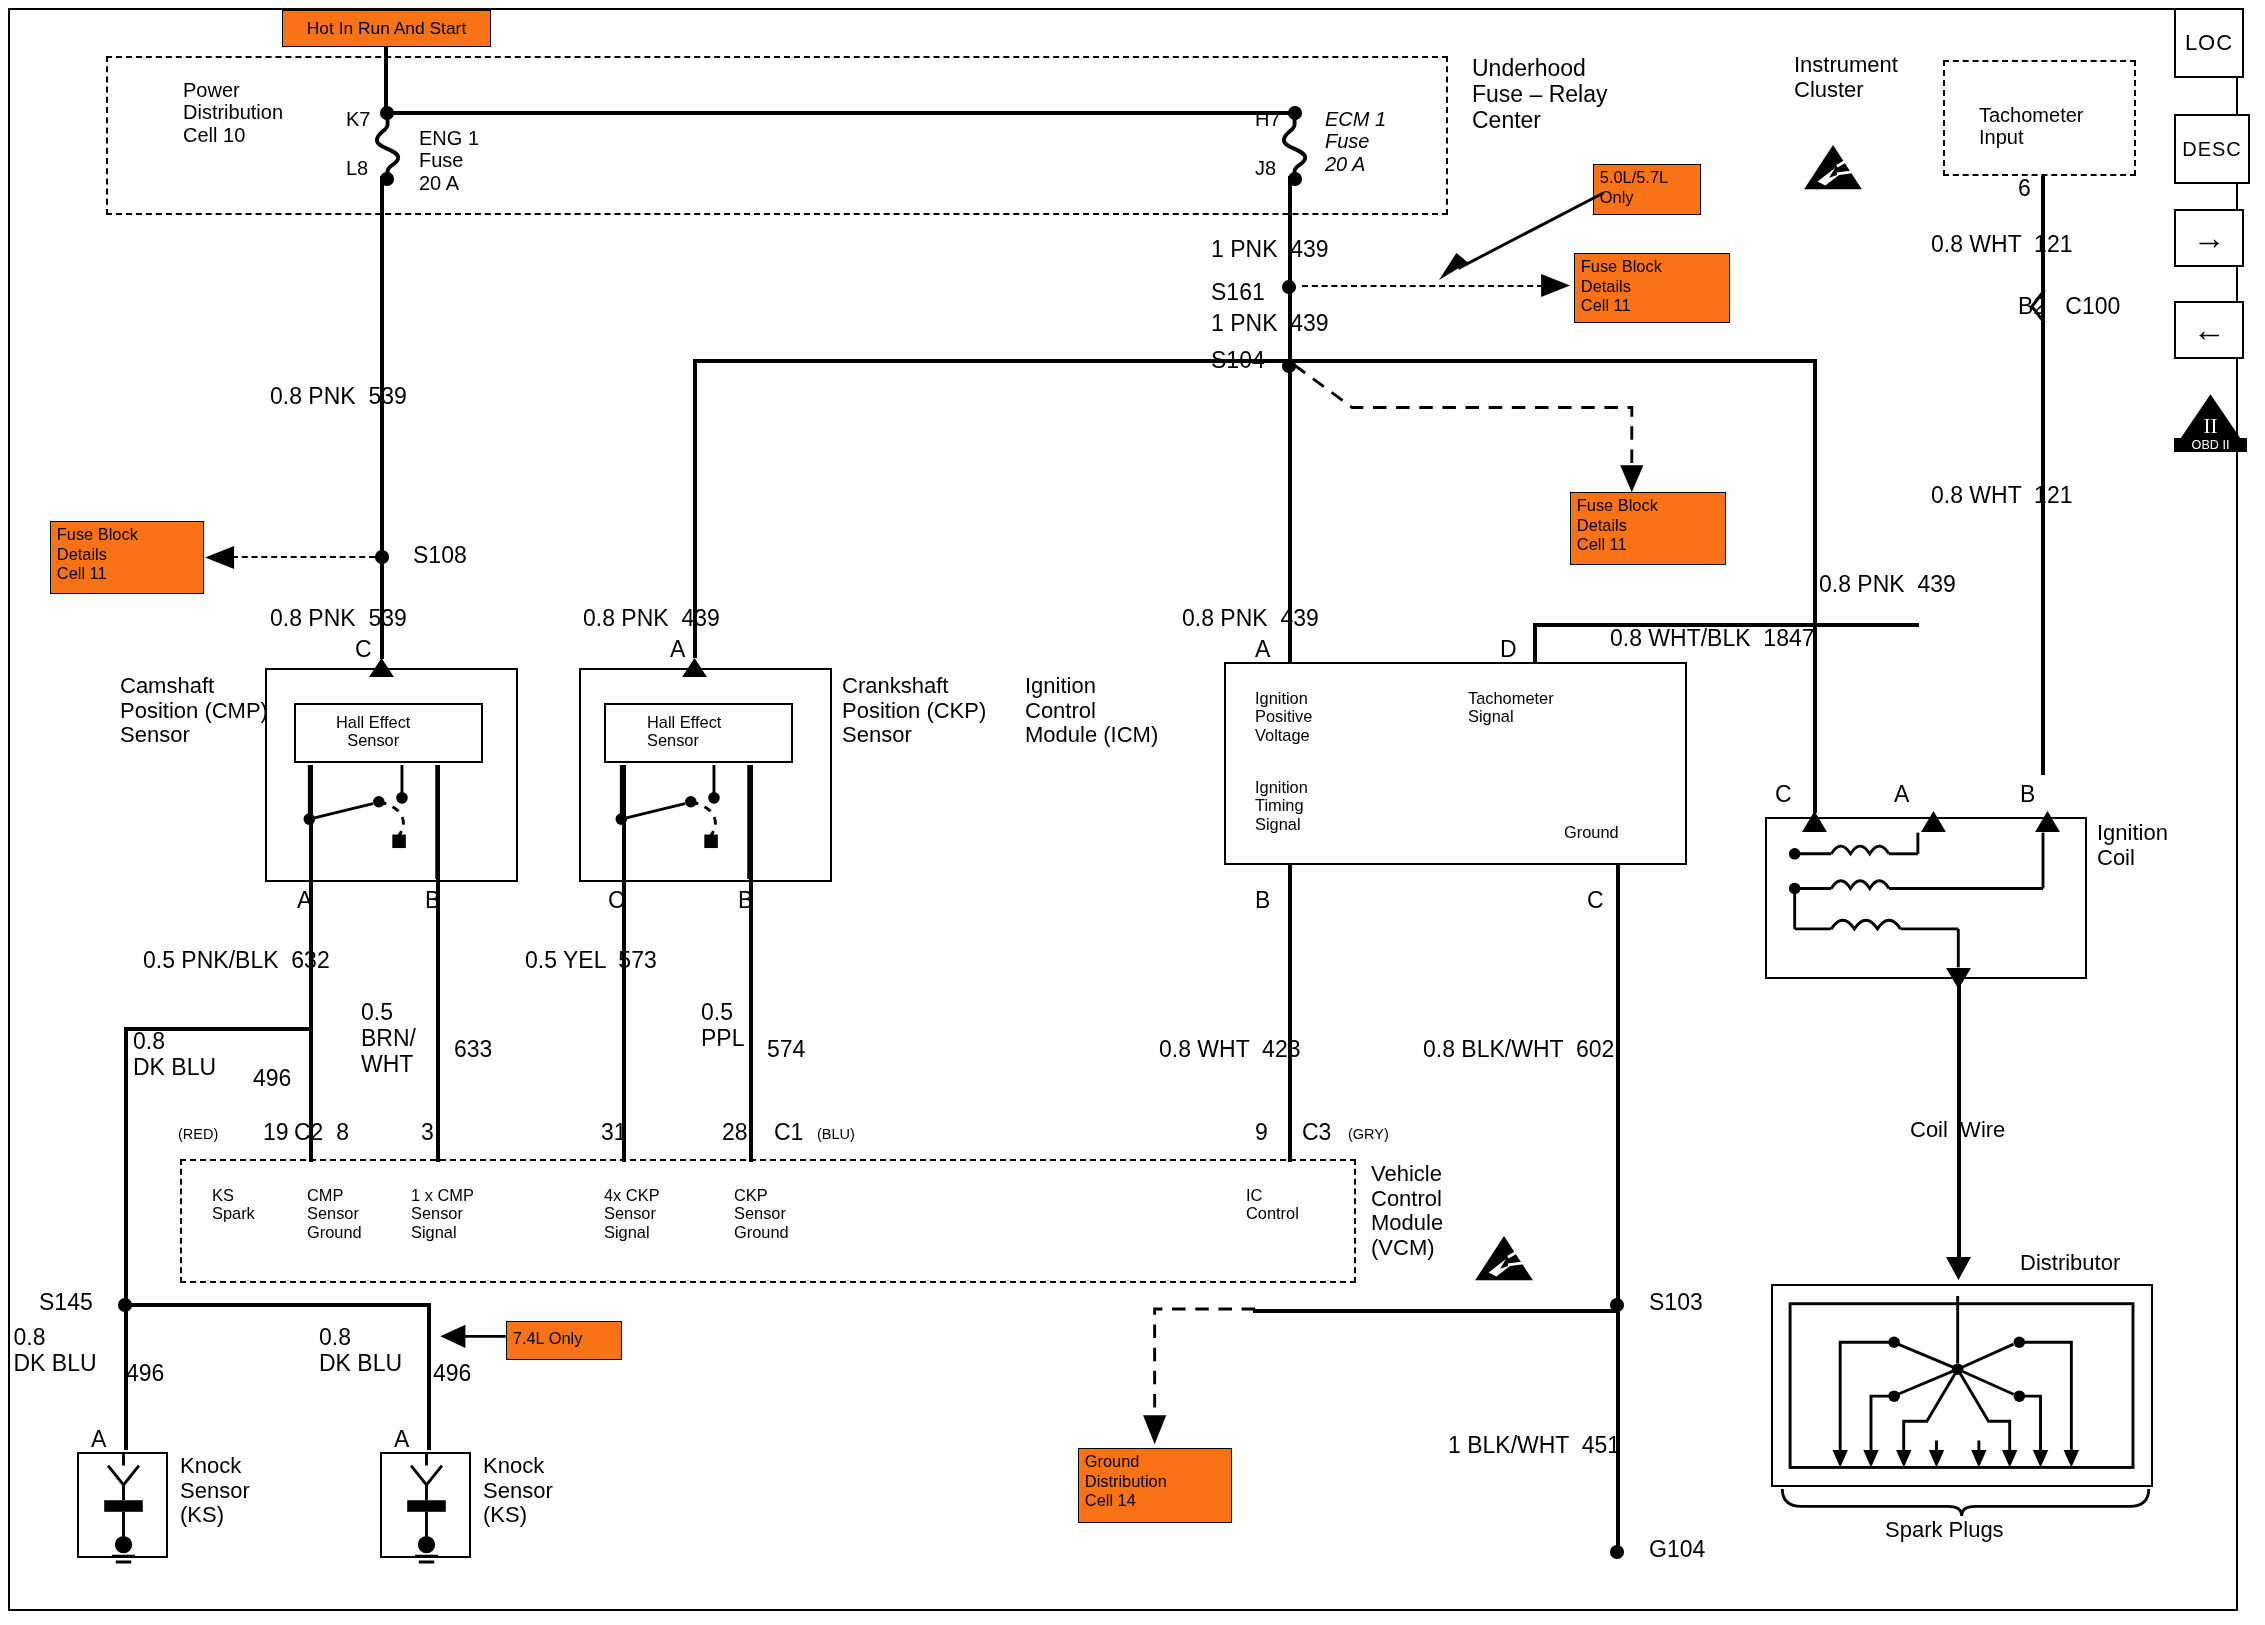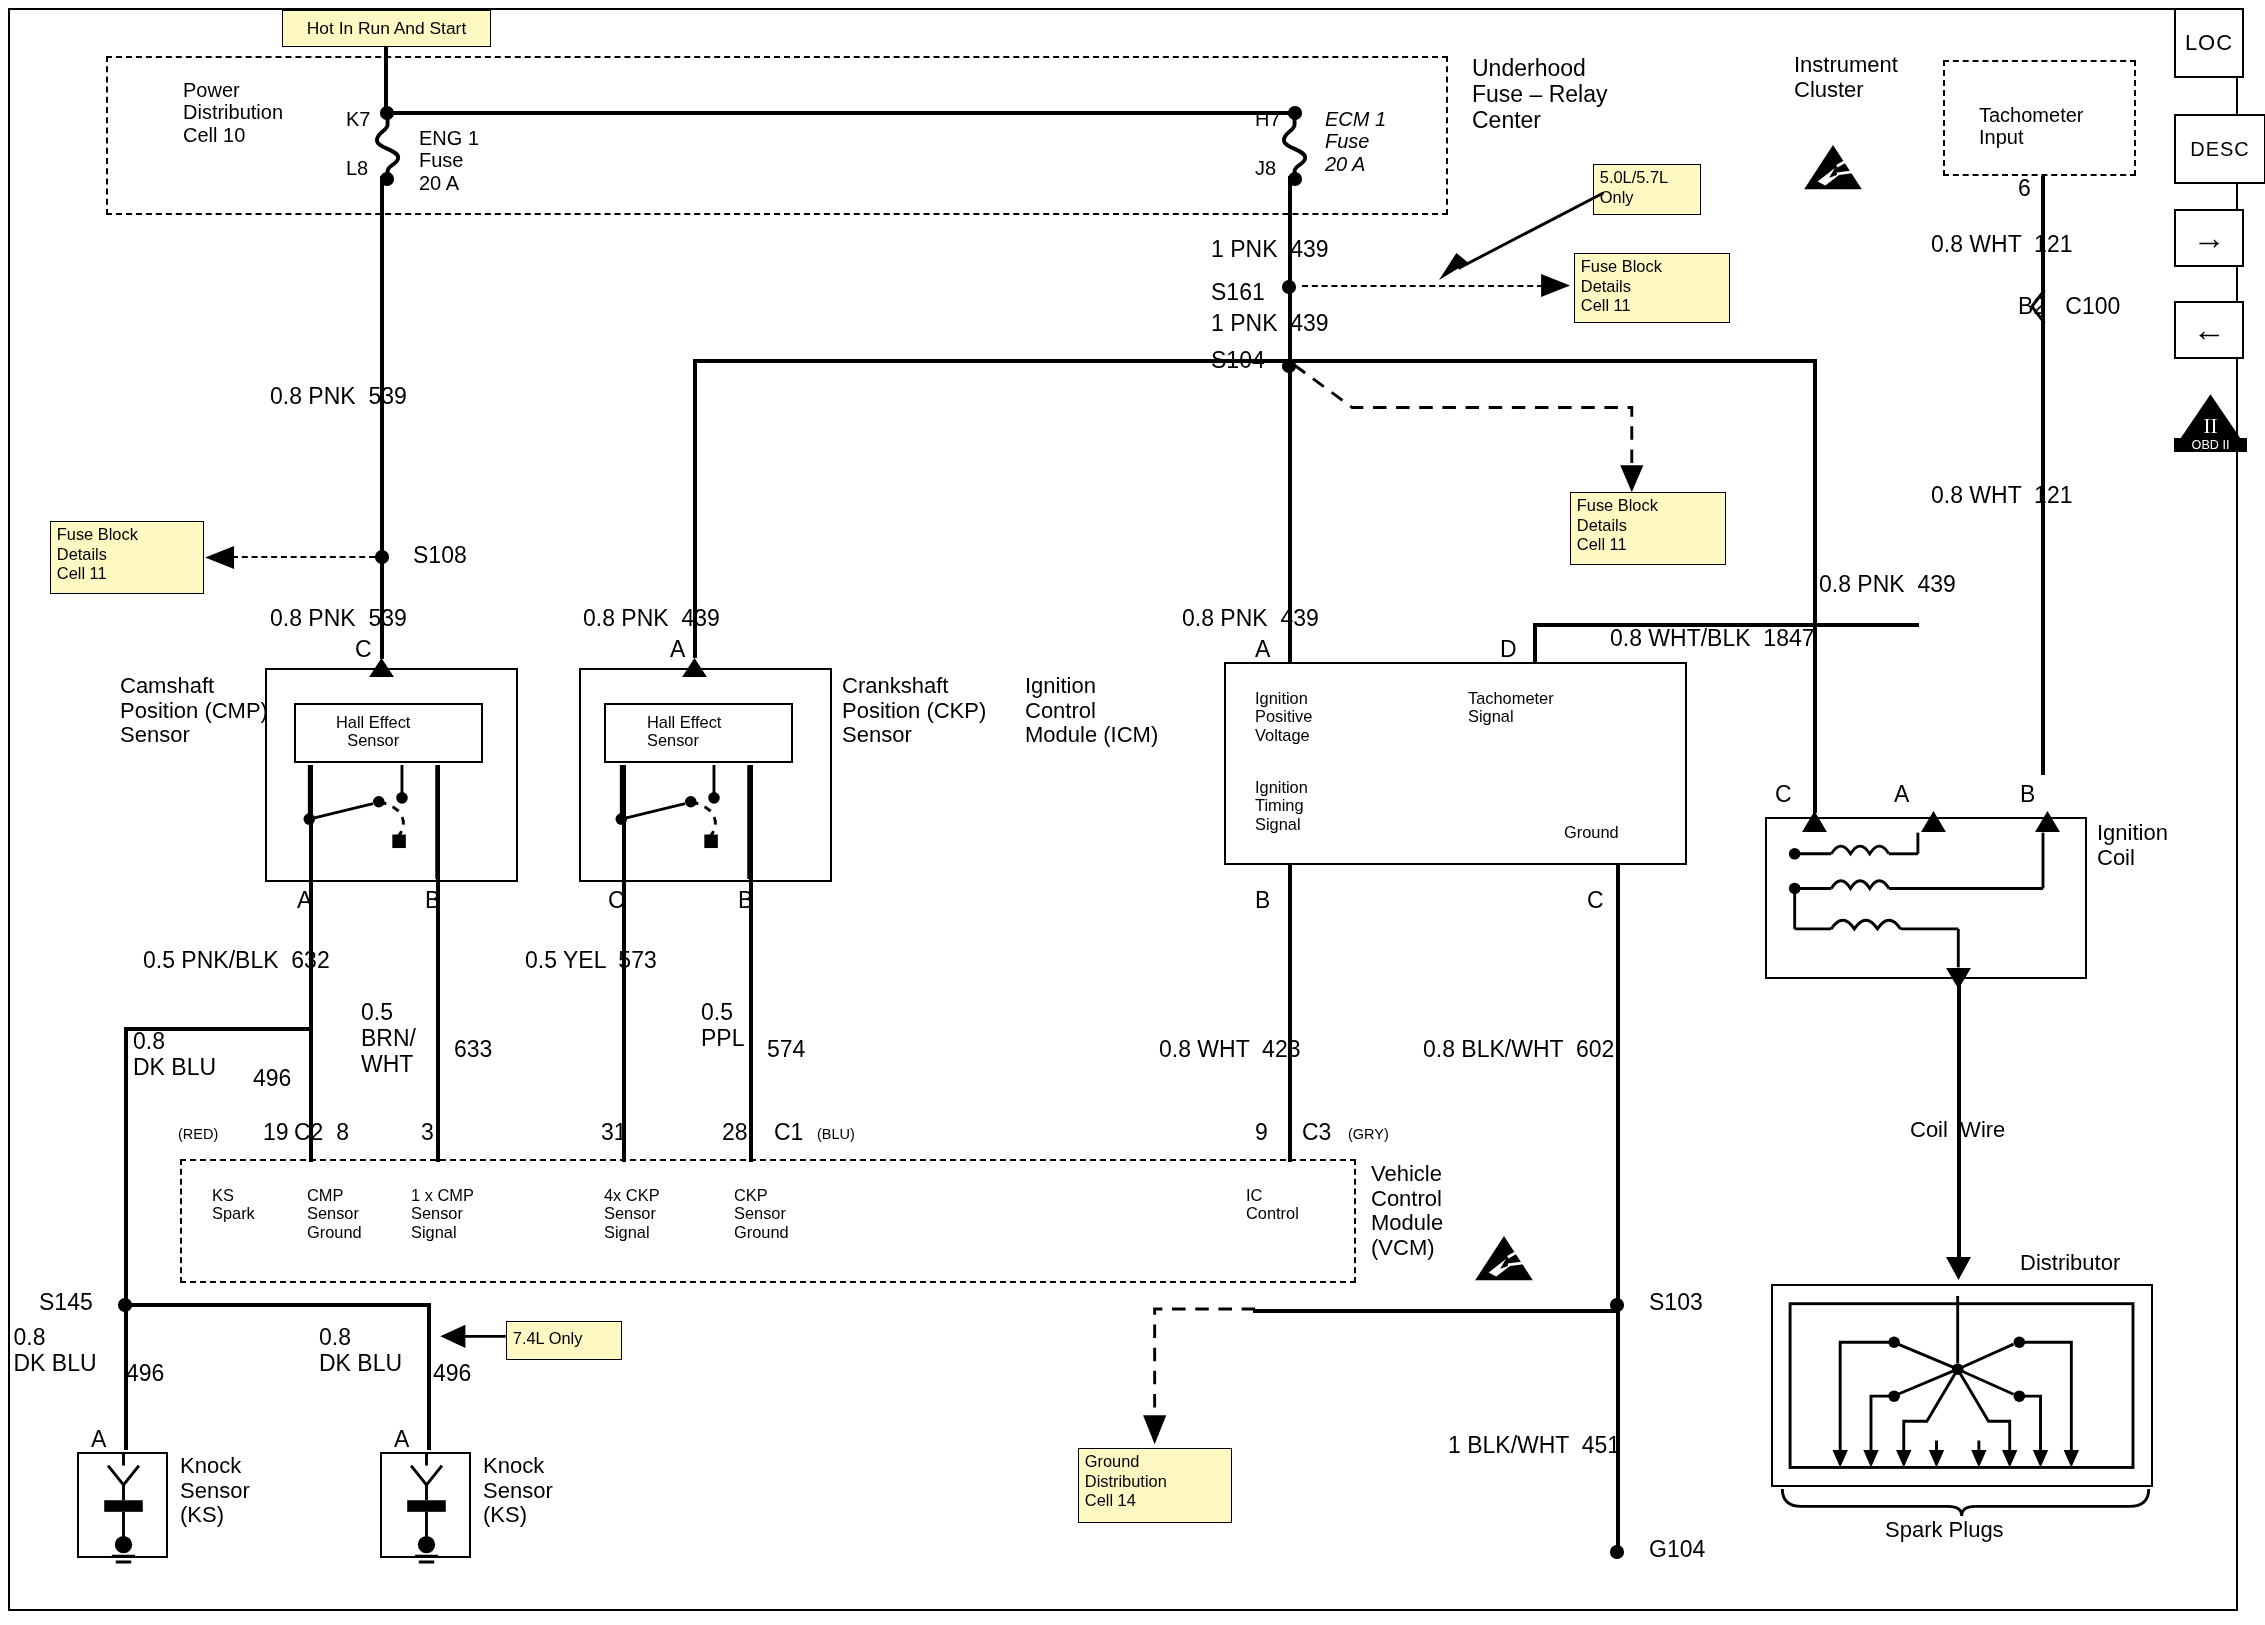--- a/index.html
+++ b/index.html
@@ -10,21 +10,21 @@
   .lbl.sm{font-size:16.4px;}
   .lbl.xs{font-size:14.5px;}
   .lbl.md{font-size:23px;}
   .lbl.big{font-size:22px;}
   .ln{position:absolute;background:#000;}
   .h2{height:3.9px;}
   .v2{width:3.9px;}
   .box{position:absolute;border:2.9px solid #000;box-sizing:border-box;background:#fff;}
   .dbox{position:absolute;border:2.9px dashed #000;box-sizing:border-box;}
   .dot{position:absolute;width:13.5px;height:13.5px;border-radius:50%;background:#000;}
-  .tbox{position:absolute;border:1.9px solid #000;box-sizing:border-box;background:#fef9c3;font-size:16.4px;line-height:1.2;padding:2.9px 5.8px;white-space:pre;}
+  .tbox{position:absolute;border:1.9px solid #000;box-sizing:border-box;background:#f97316;font-size:16.4px;line-height:1.2;padding:2.9px 5.8px;white-space:pre;}
   .kbx{position:absolute;border:2.9px solid #000;box-sizing:border-box;background:#fff;display:flex;align-items:center;justify-content:center;}
   svg{position:absolute;overflow:visible;}
 </style>
 </head>
 <body>
 
 <div id="root">
   <div class="brd"></div>
 
   <div class="tbox" style="left:282px;top:9.7px;width:209px;height:37px;text-align:center;line-height:29px;font-size:17.4px;">Hot In Run And Start</div>
@@ -412,21 +412,21 @@
   <div class="dot" style="left:1610px;top:1298px;"></div>
   <div class="lbl md" style="left:1649px;top:1290px;">S103</div>
   <div class="lbl md" style="left:1448px;top:1433px;">1 BLK/WHT  451</div>
   <div class="ln v2" style="left:1616px;top:1309px;height:243px;"></div>
   <div class="dot" style="left:1610px;top:1545px;"></div>
   <div class="lbl md" style="left:1649px;top:1537px;">G104</div>
 
   <div class="kbx" style="left:2174px;top:7.7px;width:70px;height:70px;">
     <span style="font-size:22px;letter-spacing:1px;">LOC</span>
   </div>
-  <div class="kbx" style="left:2174px;top:114px;width:92px;height:70px;">
+  <div class="kbx" style="left:2174px;top:114px;width:76px;height:70px;">
     <span style="font-size:20px;letter-spacing:1px;">DESC</span>
   </div>
   <div class="kbx" style="left:2174px;top:209px;width:70px;height:58px;">
     <span style="font-size:33px;font-weight:bold;">→</span>
   </div>
   <div class="kbx" style="left:2174px;top:301px;width:70px;height:58px;">
     <span style="font-size:33px;font-weight:bold;">←</span>
   </div>
   <div style="position:absolute;left:2174px;top:394px;width:73px;height:75px;">
     <svg style="left:0;top:0;width:73px;height:64px;" viewBox="0 0 76 66" width="73" height="64">

